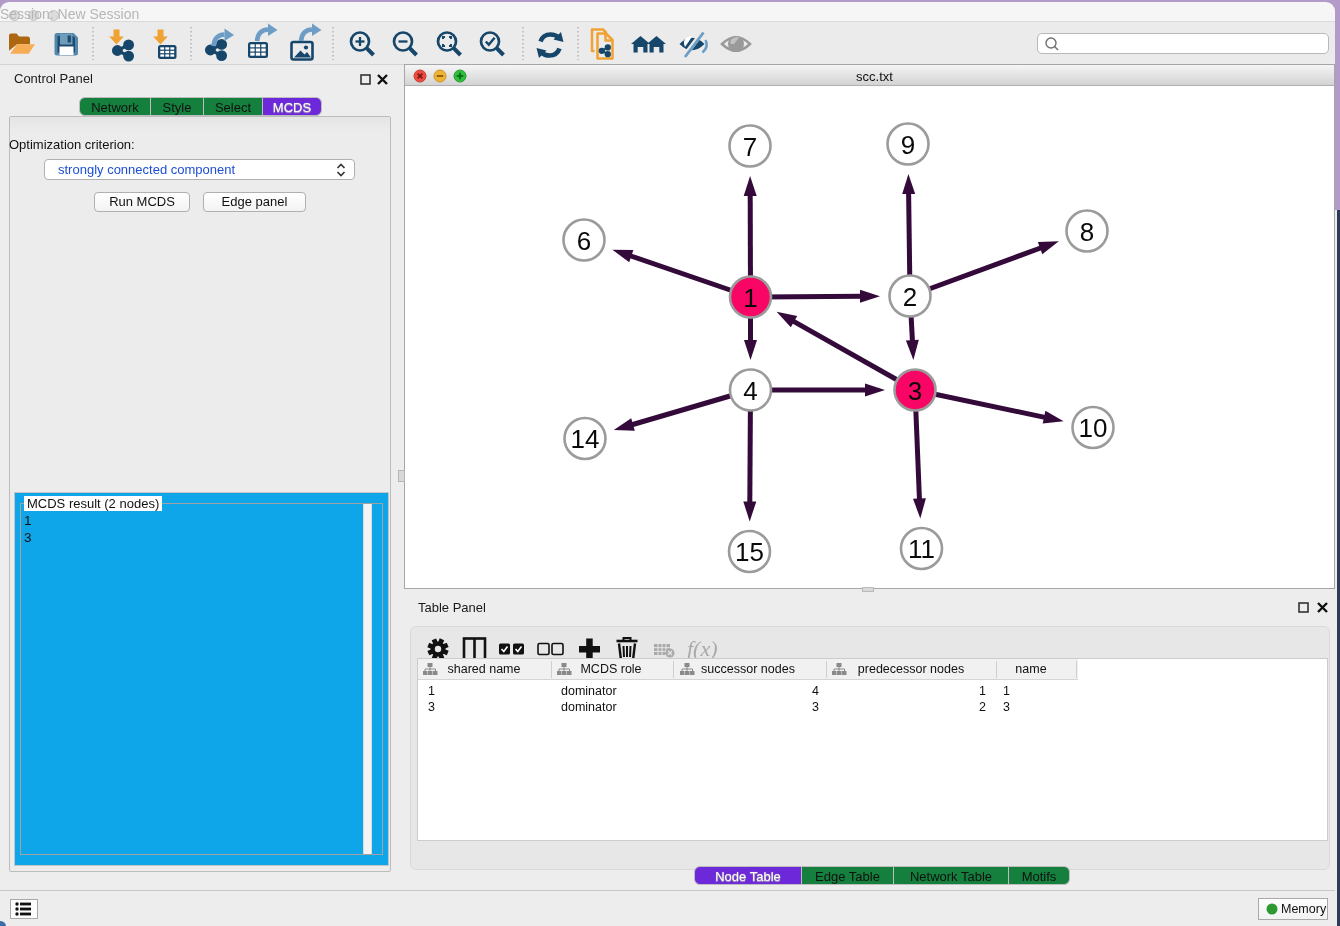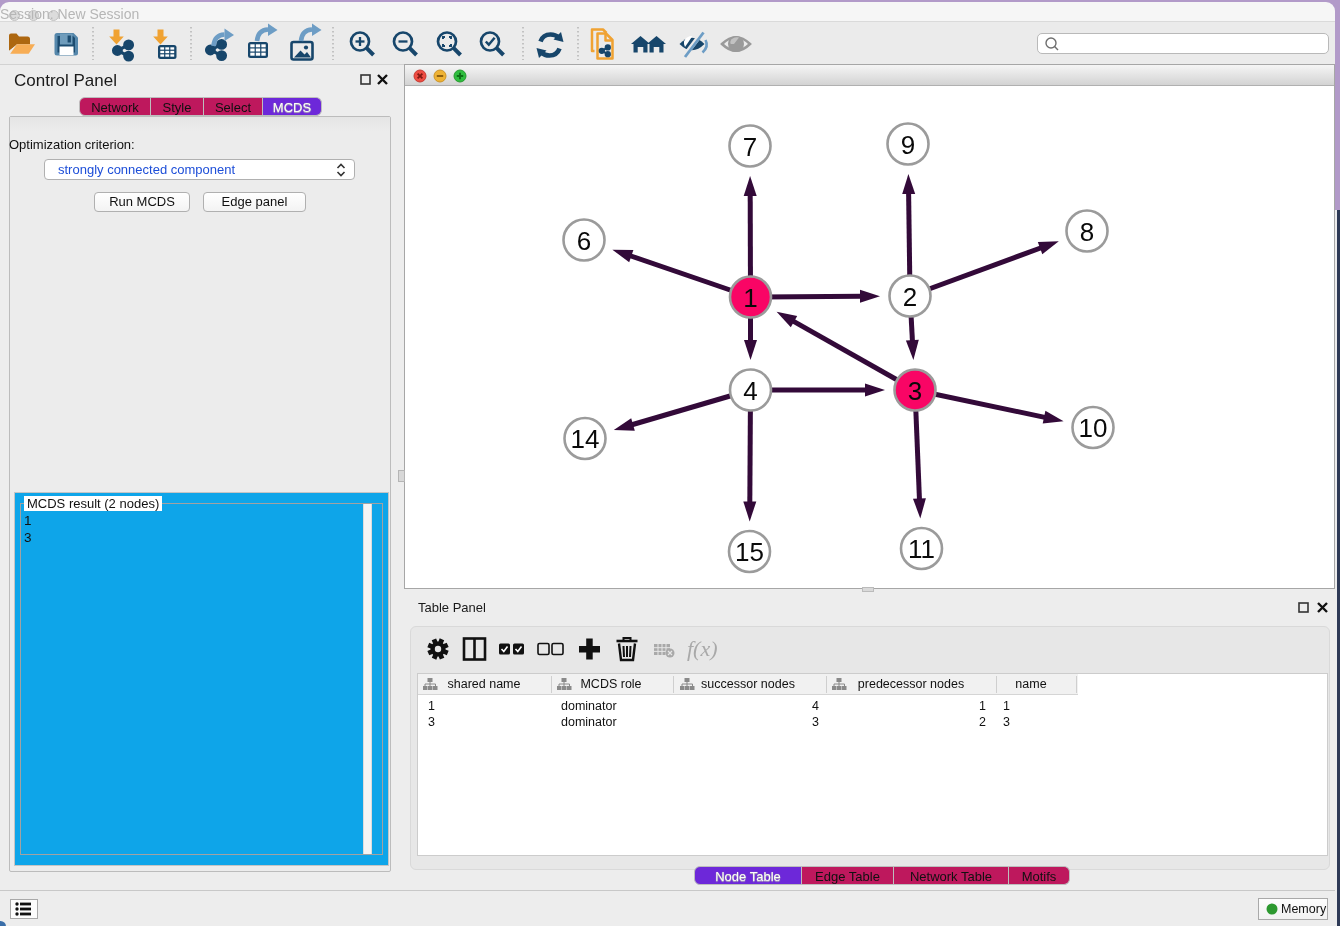--- a/index.html
+++ b/index.html
@@ -11,46 +11,46 @@
 #purple-top { left:0; top:0; width:1340px; height:14px; background:#b29ac9; }
 #titlebar { left:0; top:2px; width:1335px; height:20px; background:#f6f6f6; border-radius:9px 9px 0 0; border-bottom:1px solid #dadada; }
 .tl-circle { position:absolute; top:8px; width:11px; height:11px; border-radius:50%; background:#dcdcdc; border:1px solid #c3c3c3; }
 #title-text { left:0; top:6px; width:1335px; font-size:14px; color:#b6b6b6; }
 
 
 #toolbar { left:0; top:22px; width:1335px; height:43px; background:#ebebeb; border-bottom:1px solid #d2d2d2; }
 #searchbox { left:1037px; top:33px; width:292px; height:21px; background:#fff; border:1px solid #b9b9b9; border-radius:5px; }
 
 
-#cp-title { left:14px; top:71px; font-size:17px; color:#1a1a1a; }
+#cp-title { left:14px; top:71px; font-size:13px; color:#1a1a1a; }
 #cp-tabpane { left:9px; top:116px; width:382px; height:756px; border:1px solid #bcbcbc; border-radius:2px; background:#ececec; }
 #cp-tabpane-top { left:10px; top:117px; width:380px; height:14px; background:linear-gradient(#e5e5e5,#ececec); }
 .tab-row { position:absolute; display:flex; }
-.tab { font-size:13px; color:#111; background:#be185d; border:1px solid #bdbdbd; border-left:none; text-align:center; padding-top:2px; }
+.tab { font-size:13px; color:#111; background:#15803d; border:1px solid #bdbdbd; border-left:none; text-align:center; padding-top:2px; }
 .tab.first { border-left:1px solid #bdbdbd; border-radius:6px 0 0 6px; }
 .tab.last { border-radius:0 6px 6px 0; }
 .tab.sel { background:#6d28d9; color:#fcfcfc; text-shadow:0 0 1px #a0a0a0, 0 1px 1px #b5b5b5; }
 #opt-label { left:9px; top:137px; width:348px; text-align:left; font-size:13px; color:#111; }
 #opt-select { left:44px; top:159px; width:311px; height:21px; background:#fff; border:1px solid #b0b0b0; border-radius:4px; font-size:13px; color:#1d4ed8; line-height:19px; padding-left:13px; }
 .btn { position:absolute; height:20px; background:linear-gradient(#ffffff,#f3f3f3); border:1px solid #b0b0b0; border-radius:4px; font-size:13px; color:#111; text-align:center; line-height:18px; }
 #mcds-scroll { left:14px; top:492px; width:375px; height:374px; background:#0ea5e9; border:1px solid #c5c5c5; }
 #mcds-tborder { left:5px; top:10px; width:363px; height:352px; border:1px solid #a2a2a2; }
 #mcds-label { left:9px; top:3px; background:#fff; padding:0 3px; font-size:13px; color:#111; }
 #mcds-vals { left:9px; top:19px; font-size:13.5px; color:#111; line-height:17px; }
 #mcds-sbar { left:348px; top:11px; width:9px; height:350px; background:#f4f4f4; border-left:1px solid #dcdcdc; border-right:1px solid #dcdcdc; }
 
 
 #net-win { left:404px; top:64px; width:931px; height:525px; border:1px solid #a6a6a6; background:#fff; }
 #net-titlebar { left:0; top:0; width:929px; height:21px; background:linear-gradient(#f5f5f5,#d3d3d3); border-bottom:1px solid #b0b0b0; }
 #net-title { left:0; top:4px; width:929px; text-align:center; font-size:13px; color:#111; }
 
 
 #tp-title { left:418px; top:600px; font-size:13px; color:#1a1a1a; }
 #tp-container { left:410px; top:626px; width:920px; height:244px; background:#e7e7e7; border-radius:6px; border:1px solid #d9d9d9; }
-#tp-table { left:417px; top:673px; width:911px; height:183px; background:#fff; border:1px solid #cccccc; }
+#tp-table { left:417px; top:658px; width:911px; height:183px; background:#fff; border:1px solid #cccccc; }
 #tp-header { left:0; top:0; width:660px; height:21px; background:#f1f1f1; border-bottom:1px solid #d5d5d5; font-size:12.5px; color:#111; }
 .th-sep { position:absolute; top:2px; height:17px; width:1px; background:#cfcfcf; }
 .td { position:absolute; font-size:12.5px; color:#111; }
 
 
 #statusline { left:0; top:890px; width:1335px; height:1px; background:#c8c8c8; }
 #list-btn { left:10px; top:899px; width:28px; height:20px; background:#fcfcfc; border:1px solid #a9a9a9; }
 #mem-btn { left:1258px; top:898px; width:70px; height:22px; background:linear-gradient(#fdfdfd,#f2f2f2); border:1px solid #a9a9a9; font-size:12.5px; color:#111; }
 #right-dark { left:1337px; top:210px; width:3px; height:716px; background:#2e3a56; }
 #right-purple { left:1335px; top:0; width:5px; height:210px; background:#b29ac9; }
@@ -206,20 +206,21 @@
 <div class="btn abs" style="left:203px;top:192px;width:103px;">Edge panel</div>
 <div id="mcds-scroll" class="abs">
   <div id="mcds-tborder" class="abs"></div>
   <div id="mcds-label" class="abs">MCDS result (2 nodes)</div>
   <div id="mcds-vals" class="abs">1<br>3</div>
   <div id="mcds-sbar" class="abs"></div>
 </div>
 
 <div id="net-win" class="abs">
   <div id="net-titlebar" class="abs"></div>
+  <div id="net-title" class="abs" style="text-indent:10px;">scc.txt</div>
   <svg style="position:absolute;left:8px;top:3.5px;" width="60" height="14" viewBox="0 0 60 14">
     <circle cx="7" cy="7" r="6" fill="#ee4c42" stroke="#c63931" stroke-width="1"></circle>
     <path d="M4.6 4.6 L9.4 9.4 M9.4 4.6 L4.6 9.4" stroke="#801812" stroke-width="1.8"></path>
     <circle cx="27" cy="7" r="6" fill="#eeb234" stroke="#cc9426" stroke-width="1"></circle>
     <line x1="23.8" y1="7" x2="30.2" y2="7" stroke="#885c0e" stroke-width="1.9"></line>
     <circle cx="47" cy="7" r="6" fill="#2fbd3f" stroke="#26992f" stroke-width="1"></circle>
     <path d="M47 3.8 L47 10.2 M43.8 7 L50.2 7" stroke="#0c6f16" stroke-width="1.9"></path>
   </svg>
   <svg id="graph" style="position:absolute;left:0;top:22px;font-family:'Liberation Sans',sans-serif;" width="929" height="501" viewBox="0 0 929 501">
 <line x1="345.5" y1="210.0" x2="345.2" y2="107.0" stroke="#330a39" stroke-width="5"></line>

